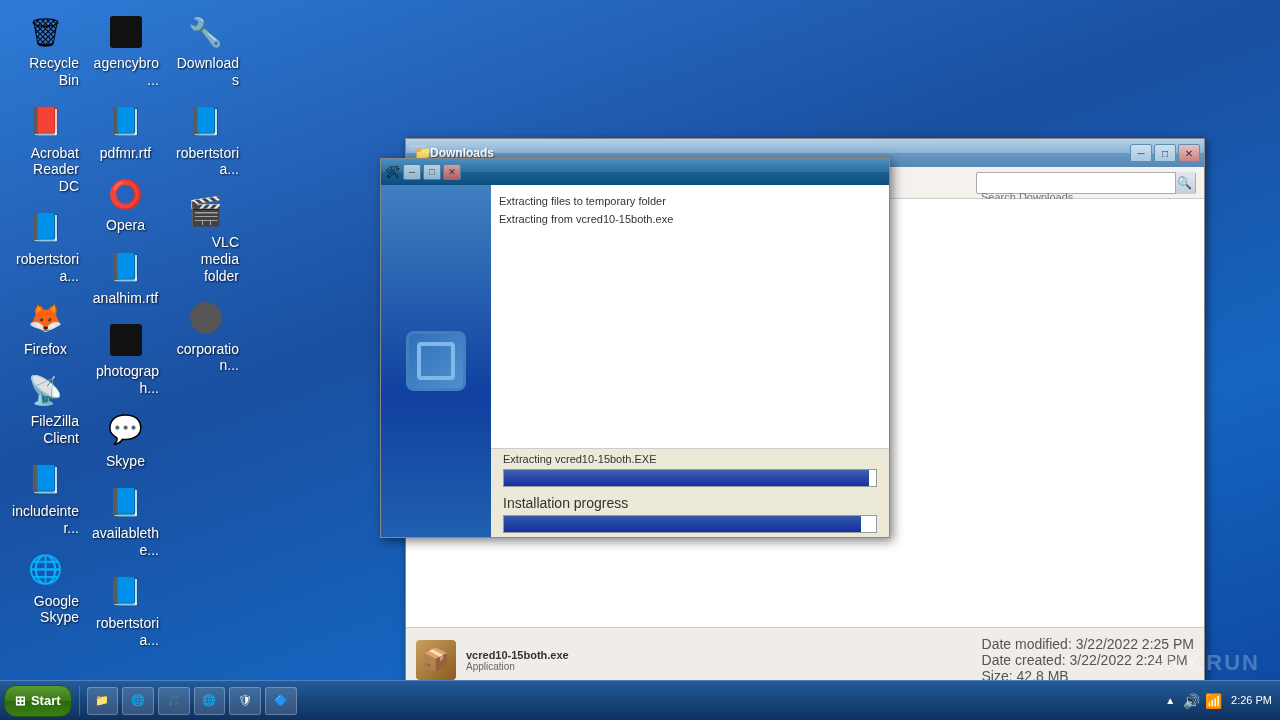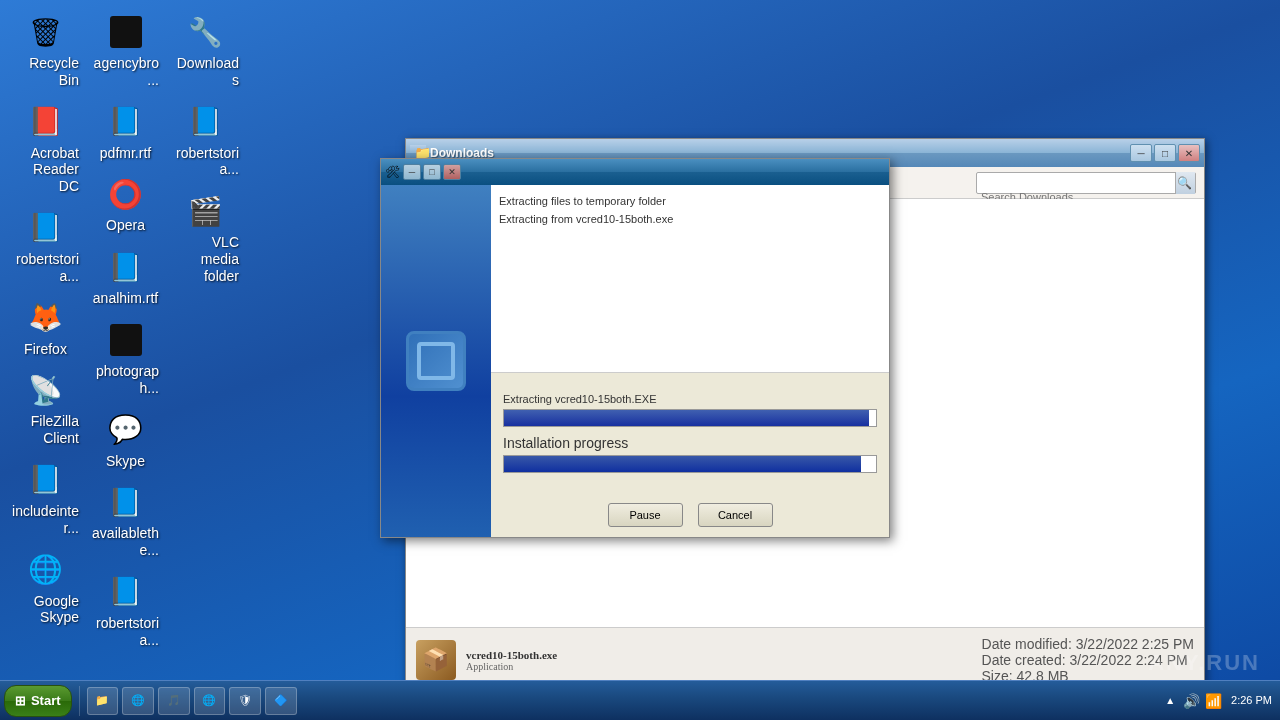--- a/index.html
+++ b/index.html
@@ -251,21 +251,20 @@
       background: linear-gradient(135deg, #c8a060, #8b5a20);
       border-radius: 4px;
       display: flex;
       align-items: center;
       justify-content: center;
       font-size: 20px;
     }
 
     .status-info {
       flex: 1;
-      font-family: Liberation Serif, serif;
     }
 
     .status-filename {
       font-weight: bold;
       font-size: 11px;
       color: #333;
     }
 
     .status-type {
       font-size: 10px;
@@ -383,21 +382,21 @@
       padding: 8px;
       overflow-y: auto;
       font-size: 11px;
       color: #333;
       line-height: 1.6;
       border-bottom: 1px solid #ccc;
     }
 
     .dialog-status-area {
       background: #ece9d8;
-      padding: 20px 12px;
+      padding: 4px 12px;
     }
 
     .extracting-label {
       font-size: 11px;
       color: #333;
       margin-bottom: 4px;
     }
 
     .progress-bar-container {
       width: 100%;
@@ -639,20 +638,26 @@
       <div class="icon-img" style="color:#1565c0;">📘</div>
       <div class="icon-label">robertstoria...</div>
     </div>
 
 
     <div class="desktop-icon">
       <div class="icon-img" style="color:#ff8c00;">🎬</div>
       <div class="icon-label">VLC media folder</div>
     </div>
 
+    <div class="desktop-icon">
+      <div class="icon-img">
+          <div style="width:32px;height:32px;background:#555;border-radius:50%;"></div>
+        </div>
+      <div class="icon-label">corporation...</div>
+    </div>
   </div>
 
   <div class="downloads-window">
 
     <div class="window-titlebar">
       <span class="window-titlebar title-icon">📁</span>
       <span class="window-title">Downloads</span>
       <div class="window-controls">
         <div class="win-btn">─</div>
         <div class="win-btn">□</div>
@@ -744,24 +749,20 @@
           <div class="extracting-label">Extracting vcred10-15both.EXE</div>
           <div class="progress-bar-container">
             <div class="progress-bar-fill"></div>
           </div>
           <div class="install-progress-label">Installation progress</div>
           <div class="install-progress-container">
             <div class="install-progress-fill"></div>
           </div>
         </div>
 
-        <div class="dialog-buttons">
-          <button class="dialog-action-btn">Pause</button>
-          <button class="dialog-action-btn">Cancel</button>
-        </div>
       </div>
     </div>
   </div>
 
   <div class="watermark">ANY.RUN</div>
 
   <div class="taskbar">
     <div class="start-button">
       <span>⊞</span>
       <span>Start</span>

